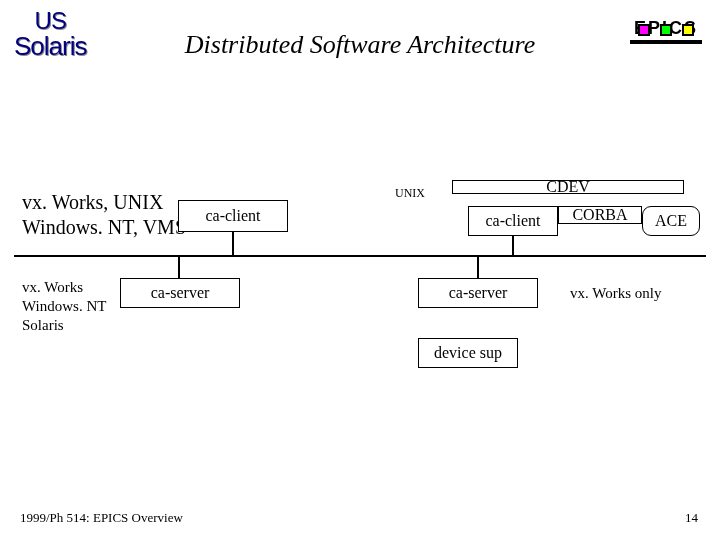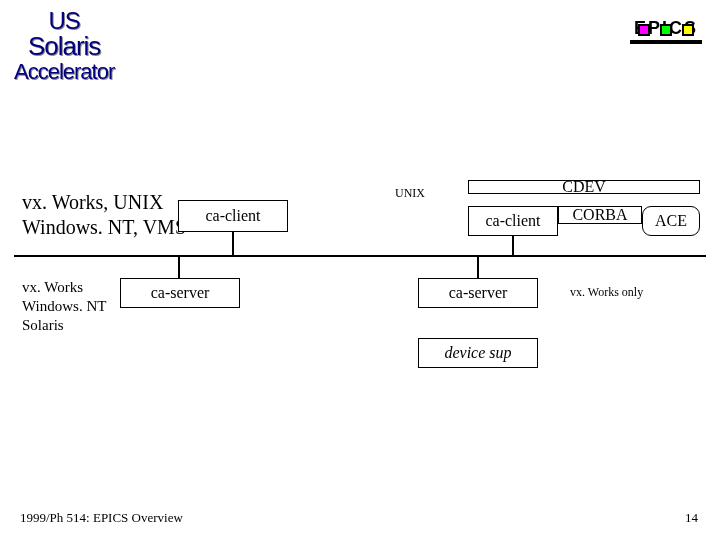--- a/index.html
+++ b/index.html
@@ -29,64 +29,64 @@
   
   .box { position: absolute; border: 1px solid #000; background: #fff; text-align: center; font-size: 16px; display: flex; align-items: center; justify-content: center; }
 
   
   .b-ca-client-l { top: 200px; left: 178px; width: 110px; height: 32px; }
 
   
   .unix-lbl { position: absolute; top: 186px; left: 395px; font-size: 12px; }
 
   
-  .b-cdev { top: 180px; left: 468px; width: 232px; height: 14px; }
+  .b-cdev { top: 180px; left: 452px; width: 232px; height: 14px; }
   
   .b-ca-client-r { top: 206px; left: 468px; width: 90px; height: 30px; }
   .b-corba       { top: 206px; left: 558px; width: 84px; height: 18px; }
   .b-ace         { top: 206px; left: 642px; width: 58px; height: 30px; border-radius: 9px; }
 
   
   .b-ca-server-l { top: 278px; left: 120px; width: 120px; height: 30px; }
   .b-ca-server-r { top: 278px; left: 418px; width: 120px; height: 30px; }
   .b-procdb      { top: 308px; left: 418px; width: 120px; height: 30px; }
-  .b-devsup      { top: 338px; left: 418px; width: 120px; height: 30px; font-style: italic; }
+  .b-devsup      { top: 338px; left: 418px; width: 100px; height: 30px; }
 
-  .vxonly { position: absolute; top: 285px; left: 570px; font-size: 12px; }
+  .vxonly { position: absolute; top: 285px; left: 570px; font-size: 15px; }
 
   
   .hline { position: absolute; top: 255px; left: 14px; width: 692px; height: 2px; background: #000; }
 
   
   .vline { position: absolute; width: 2px; background: #000; }
   .v1 { left: 232px; top: 232px; height: 23px; }  
   .v2 { left: 178px; top: 255px; height: 23px; }  
   .v3 { left: 512px; top: 236px; height: 19px; }  
   .v4 { left: 477px; top: 255px; height: 23px; }  
 
   
   .footer-l { position: absolute; bottom: 14px; left: 20px; font-size: 13px; }
   .footer-r { position: absolute; bottom: 14px; right: 22px; font-size: 13px; }
 </style>
 </head>
 <body>
 <div class="slide">
 
+  <div class="title">Distributed Software Architecture</div>
   <div class="epics-label">EPICS</div>
   <div class="epics-logo">
     <div class="bar">
       <div class="sq m"></div>
       <div class="sq g"></div>
       <div class="sq y"></div>
     </div>
   </div>
   <div class="us-logo">
     <div class="shadow l1">US</div>
     <div class="shadow l2">Solaris</div>
-    <div class="shadow l3">Accelerator</div>
   </div>
 
   <div class="platforms1" style="white-space: pre-line;">vx. Works, UNIX
 Windows. NT, VMS</div>
   <div class="platforms2" style="white-space: pre-line;">vx. Works
 Windows. NT
 Solaris</div>
 
   <div class="unix-lbl">UNIX</div>
 

